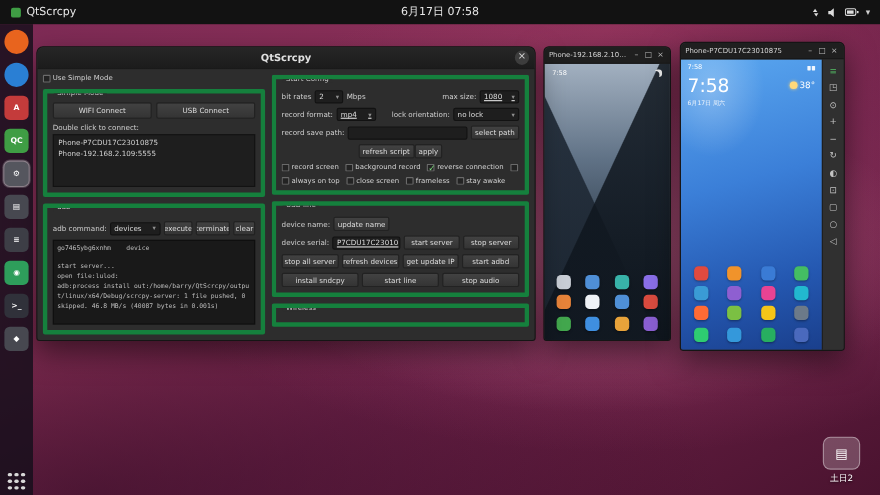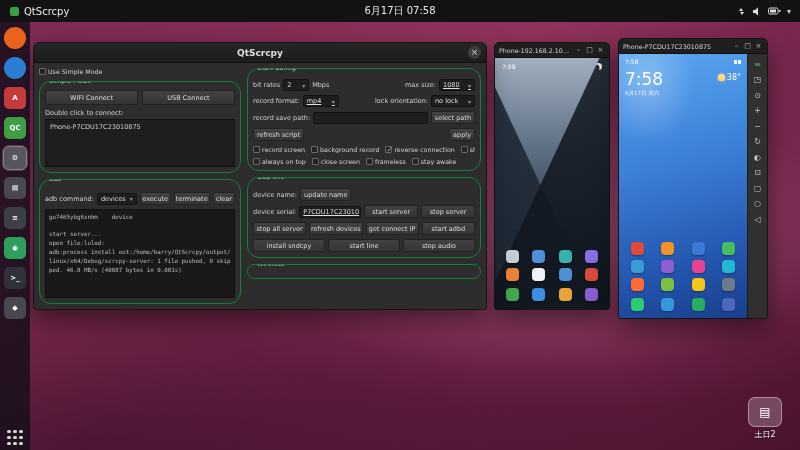--- a/index.html
+++ b/index.html
@@ -46,55 +46,55 @@
     display:flex; align-items:center; justify-content:center; position:relative; color:#e0e0e0;
     font-size:9px; font-weight:bold; border-radius:6px 6px 0 0; flex-shrink:0; }
   .titlebar .close { position:absolute; right:5px; top:3px; width:13px; height:13px; border-radius:50%;
     background:#3d3d3d; color:#cfcfcf; font-size:9px; line-height:12px; text-align:center; font-weight:normal; }
 
   
   .win-body { flex:1; display:flex; gap:6px; padding:5px; font-size:7px; color:#d6d6d6; overflow:hidden; }
   .col-left { width:202px; flex-shrink:0; display:flex; flex-direction:column; }
   .col-right { flex:1; display:flex; flex-direction:column; overflow:hidden; }
 
-  .group { border:1px solid #15803d; border-radius:12px; position:relative;
+  .group { border:4px solid #15803d; border-radius:2px; position:relative;
     padding:8px 5px 5px; margin-top:6px; flex-shrink:0; overflow:hidden; }
   .group > .gtitle { position:absolute; top:-1px; left:6px; transform:translateY(-40%);
     background:#2d2d2d; padding:0 3px; font-size:6.5px; color:#cfcfcf; line-height:1; }
   .group.grow-v { flex:1; display:flex; flex-direction:column; }
 
   .lbl { font-size:6.5px; color:#cfcfcf; white-space:nowrap; }
   .btn { background:linear-gradient(#424242,#343434); border:1px solid #222; border-radius:2px;
     color:#dedede; font-size:6.5px; height:13px; padding:0 3px; display:flex; align-items:center;
     justify-content:center; white-space:nowrap; overflow:hidden; }
   .btn.grow { flex:1; height:15px;text-align:right; }
   .field { background:#1e1e1e; border:1px solid #121212; border-radius:2px; color:#ddd;
     font-size:6.5px; height:12px; padding:0 3px; display:flex; align-items:center; white-space:nowrap; overflow:hidden; }
   .combo::after { content:"▾"; margin-left:auto; padding-left:3px; font-size:6px; color:#8f8f8f; }
   .form-row { display:flex; align-items:center; gap:3px; margin-top:4px; }
-  .row-right { display:flex; justify-content:space-between; margin-top:4px; }
+  .row-right { display:flex; justify-content:center; margin-top:4px; }
   .spacer { flex:1; }
 
   .cb { display:flex; align-items:center; gap:2px; font-size:6.3px; color:#d2d2d2; white-space:nowrap; }
   .cb .box { width:7px; height:7px; border:1px solid #6a6a6a; background:#232323; border-radius:1px;
     position:relative; flex-shrink:0; }
   .cb.checked .box::after { content:"✓"; position:absolute; top:-2.5px; left:0; font-size:8px; color:#7ddc7d; }
   .cb-row { display:flex; gap:6px; margin-top:5px; overflow:hidden; }
 
   .btn-row { display:flex; gap:4px; }
   .list { background:#1e1e1e; border:1px solid #121212; height:48px; margin-top:2px;
     padding:2px; overflow:hidden; }
   .list-row { padding:1px 2px; font-size:6.5px; color:#d0d0d0; white-space:nowrap; overflow:hidden; }
 
   .log { background:#191919; border:1px solid #0f0f0f; flex:1; margin-top:4px;
     font-family:"DejaVu Sans Mono",monospace; font-size:5.8px; color:#bdbdbd; padding:3px;
     line-height:1.55; overflow:hidden; }
   .log-line { min-height:8px; white-space:pre-wrap; word-break:break-all; }
 
-  .w24 { width:26px; } .w34 { width:36px;text-decoration:underline; } .w44 { width:44px; } .w58 { width:58px; } .w62 { width:62px;text-decoration:underline; }
+  .w24 { width:26px; } .w34 { width:36px;text-decoration:underline; } .w44 { width:60px; } .w58 { width:58px; } .w62 { width:62px;text-decoration:underline; }
   .grow1 { flex:1; }
 
   
   .ptitlebar { height:15px; background:#1f1f1f; display:flex; align-items:center; gap:3px;
     padding:0 4px; border-bottom:1px solid #101010; border-radius:5px 5px 0 0; flex-shrink:0; }
   .ptitle { font-size:6.3px; color:#d5d5d5; white-space:nowrap; overflow:hidden;
     text-overflow:ellipsis; flex:1; }
   .pbtns { display:flex; gap:2px; font-size:7px; color:#bdbdbd; }
   .pbtns span { width:9px; text-align:center; }
 
@@ -232,20 +232,21 @@
           <span class="gtitle">Simple Mode</span>
           <div class="btn-row">
             <div class="btn grow">WIFI Connect</div>
             <div class="btn grow">USB Connect</div>
           </div>
           <div class="form-row">
             <span class="lbl">Double click to connect:</span>
           </div>
           <div class="list">
               <div class="list-row">Phone-P7CDU17C23010875</div>
+              <div class="list-row">Phone-192.168.2.109:5555</div>
             </div>
         </div>
 
         <div class="group grow-v">
           <span class="gtitle">adb</span>
           <div class="form-row">
             <span class="lbl">adb command:</span>
             <span class="field combo w44">
                 <span>devices</span>
               </span>
@@ -346,21 +347,21 @@
             <span class="lbl">device serial:</span>
             <span class="field combo w62">
                 <span>P7CDU17C23010</span>
               </span>
             <span class="btn grow1">start server</span>
             <span class="btn grow1">stop server</span>
           </div>
           <div class="form-row">
             <span class="btn grow1">stop all server</span>
             <span class="btn grow1">refresh devices</span>
-            <span class="btn grow1">get connect IP</span>
+            <span class="btn grow1">get update IP</span>
             <span class="btn grow1">start adbd</span>
           </div>
           <div class="form-row">
             <span class="btn grow1">install sndcpy</span>
             <span class="btn grow1">start line</span>
             <span class="btn grow1">stop audio</span>
           </div>
         </div>
 
         <div class="group">

